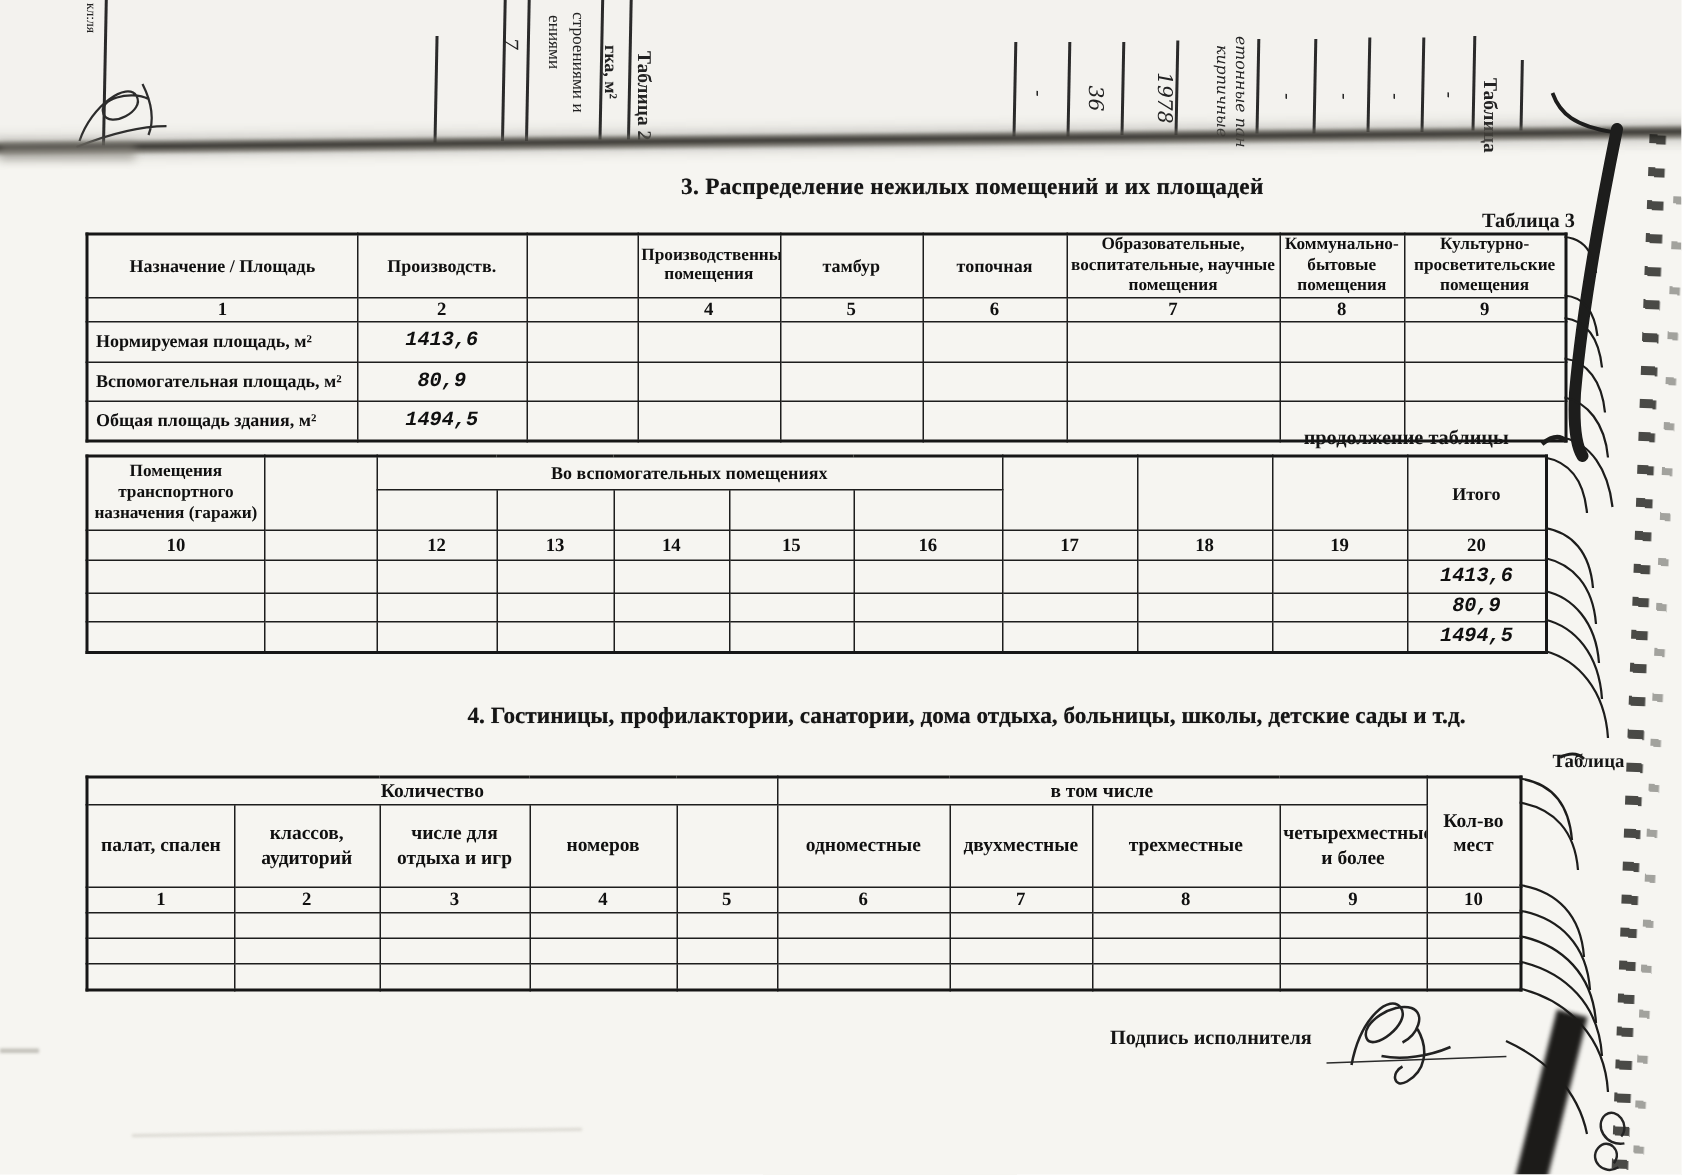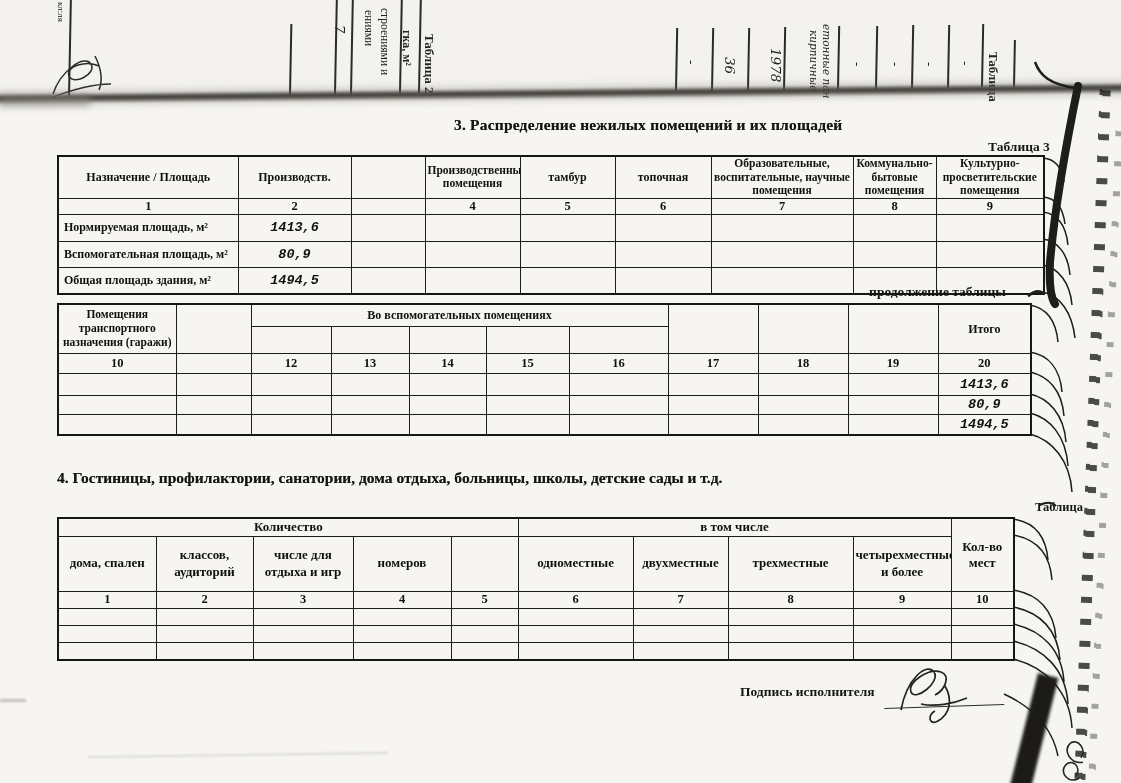--- a/index.html
+++ b/index.html
@@ -17,21 +17,21 @@
         transform:rotate(-0.55deg);filter:blur(1.1px);}
   .foldhalo{position:absolute;left:-8px;top:82px;width:1140px;height:22px;
         background:linear-gradient(to bottom,rgba(120,118,110,0),rgba(90,88,82,.35),rgba(120,118,110,0));
         transform:rotate(-0.55deg);filter:blur(3px);}
   .smudge{position:absolute;left:0;top:95px;width:90px;height:12px;background:#8a877f;opacity:.5;filter:blur(3px);}
   
   .h3title{position:absolute;left:420px;top:116px;font-weight:bold;font-size:15.5px;letter-spacing:.2px;
            text-shadow:0 0 .5px rgba(0,0,0,.6);margin-left:34px;}
   .tbl3lab{position:absolute;left:988px;top:139px;font-weight:bold;font-size:13.5px;}
   .contlab{position:absolute;left:840px;top:284px;width:195px;text-align:center;font-weight:bold;font-size:13.5px;}
-  .h4title{position:absolute;left:57px;top:469px;width:920px;text-align:left;font-weight:bold;font-size:15.5px;
+  .h4title{position:absolute;left:57px;top:469px;width:920px;text-align:right;font-weight:bold;font-size:15.5px;
            text-shadow:0 0 .5px rgba(0,0,0,.6);}
   .tbl4lab{position:absolute;left:1035px;top:500px;font-weight:bold;font-size:12.5px;}
   
   table.doc{position:absolute;border-collapse:collapse;table-layout:fixed;
             font-family:"Liberation Serif",serif;color:#101010;border:2.4px solid #161616;}
   table.doc td{border:1.6px solid #1d1d1d;text-align:center;vertical-align:middle;padding:0 2px;overflow:hidden;}
   .hd{font-weight:bold;font-size:11.5px;line-height:1.18;}
   .hd2{font-weight:bold;font-size:12px;line-height:1.2;}
   .hd3{font-weight:bold;font-size:13px;line-height:1.25;}
   .num{font-weight:bold;font-size:12.5px;}
@@ -288,21 +288,21 @@
         <col style="width:98px">
         <col style="width:63px">
       </colgroup>
     <tbody>
         <tr class="r18">
       <td class="hd3" colspan="5">Количество</td>
       <td class="hd3" colspan="4">в том числе</td>
       <td class="hd3" rowspan="2">Кол-во мест</td>
     </tr>
     <tr class="r55">
-      <td class="hd3">дома, спален</td>
+      <td class="hd3">палат, спален</td>
       <td class="hd3">классов, аудиторий</td>
       <td class="hd3">числе для отдыха и игр</td>
       <td class="hd3">номеров</td>
       <td></td>
       <td class="hd3">одноместные</td>
       <td class="hd3">двухместные</td>
       <td class="hd3">трехместные</td>
       <td class="hd3">четырехместные и более</td>
     </tr>
     <tr class="r17">

